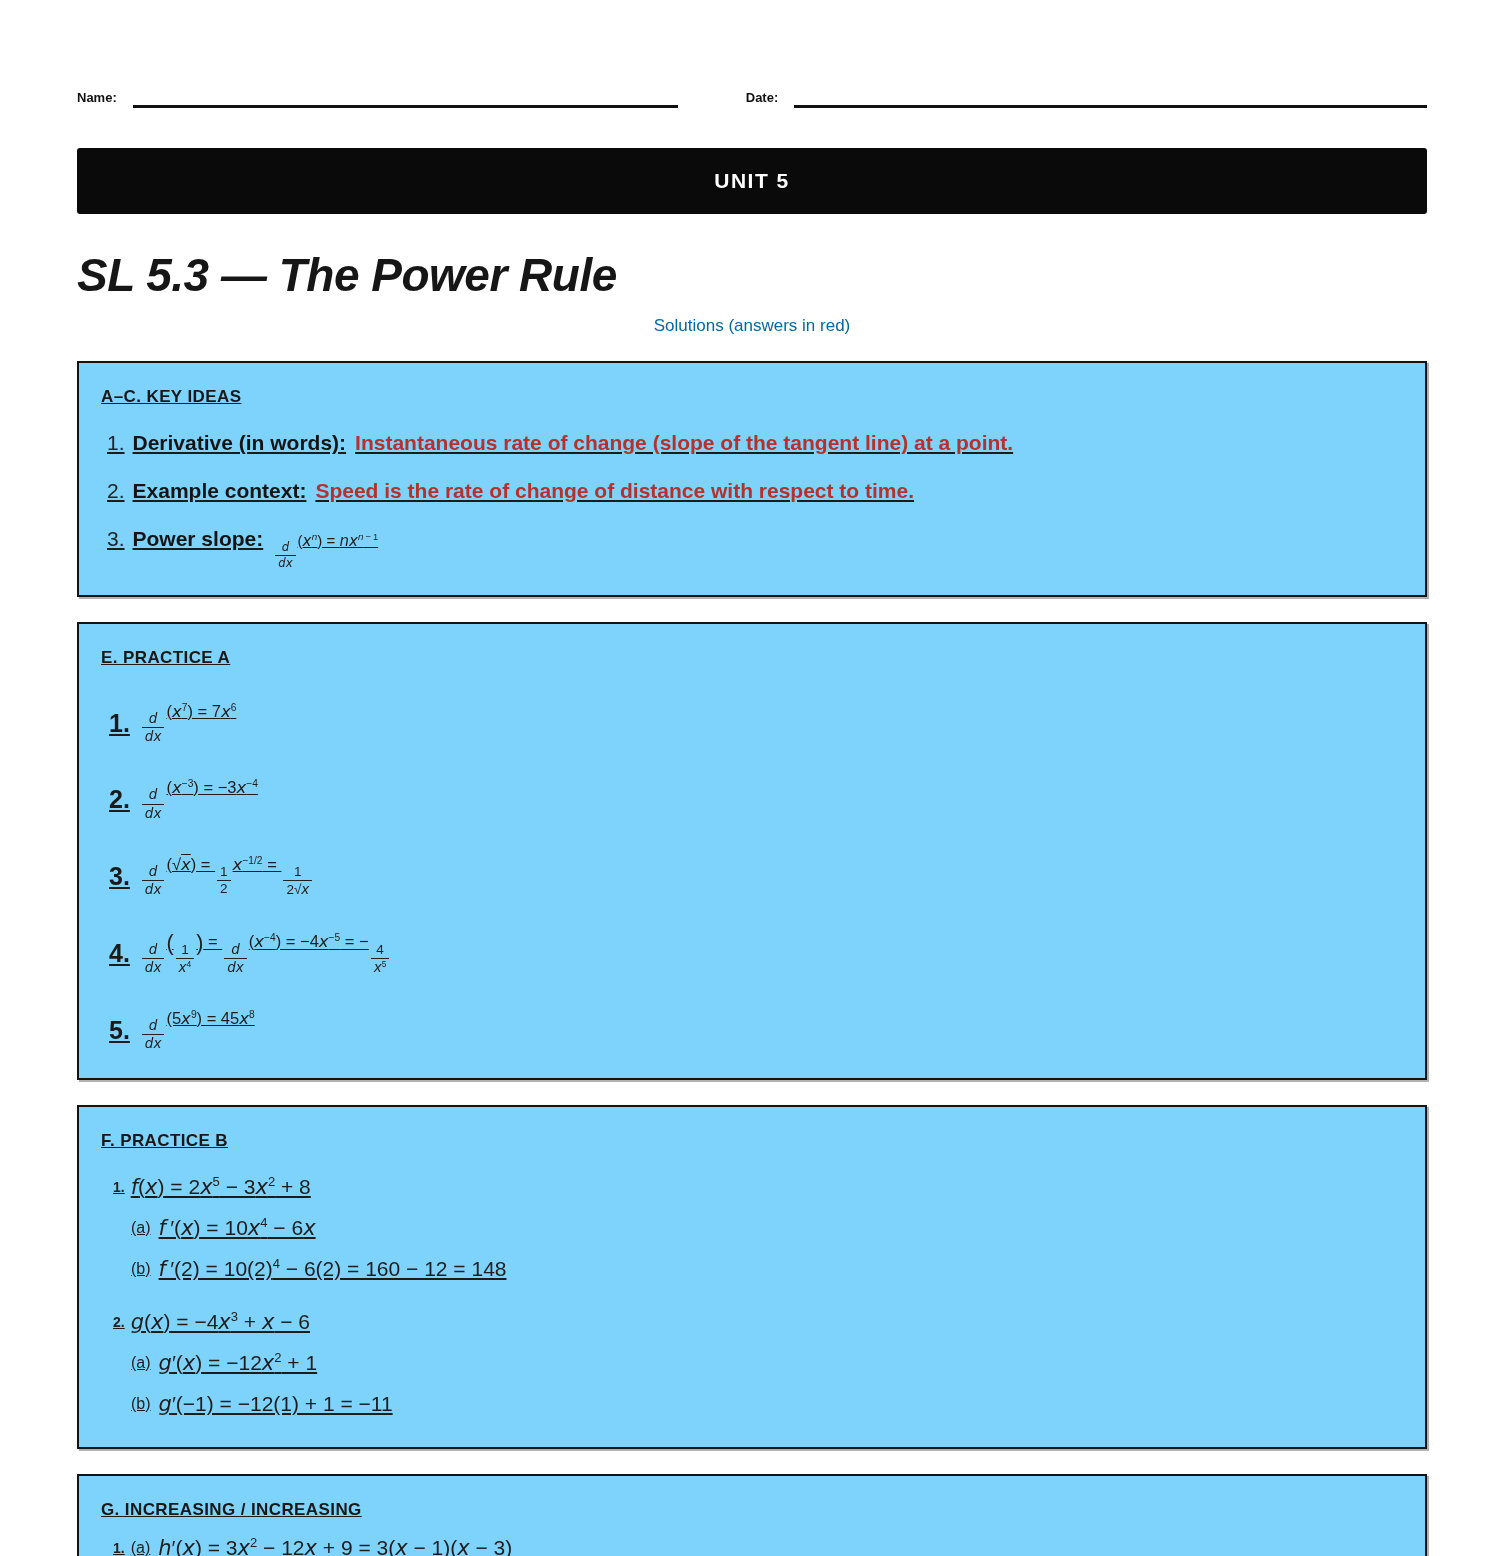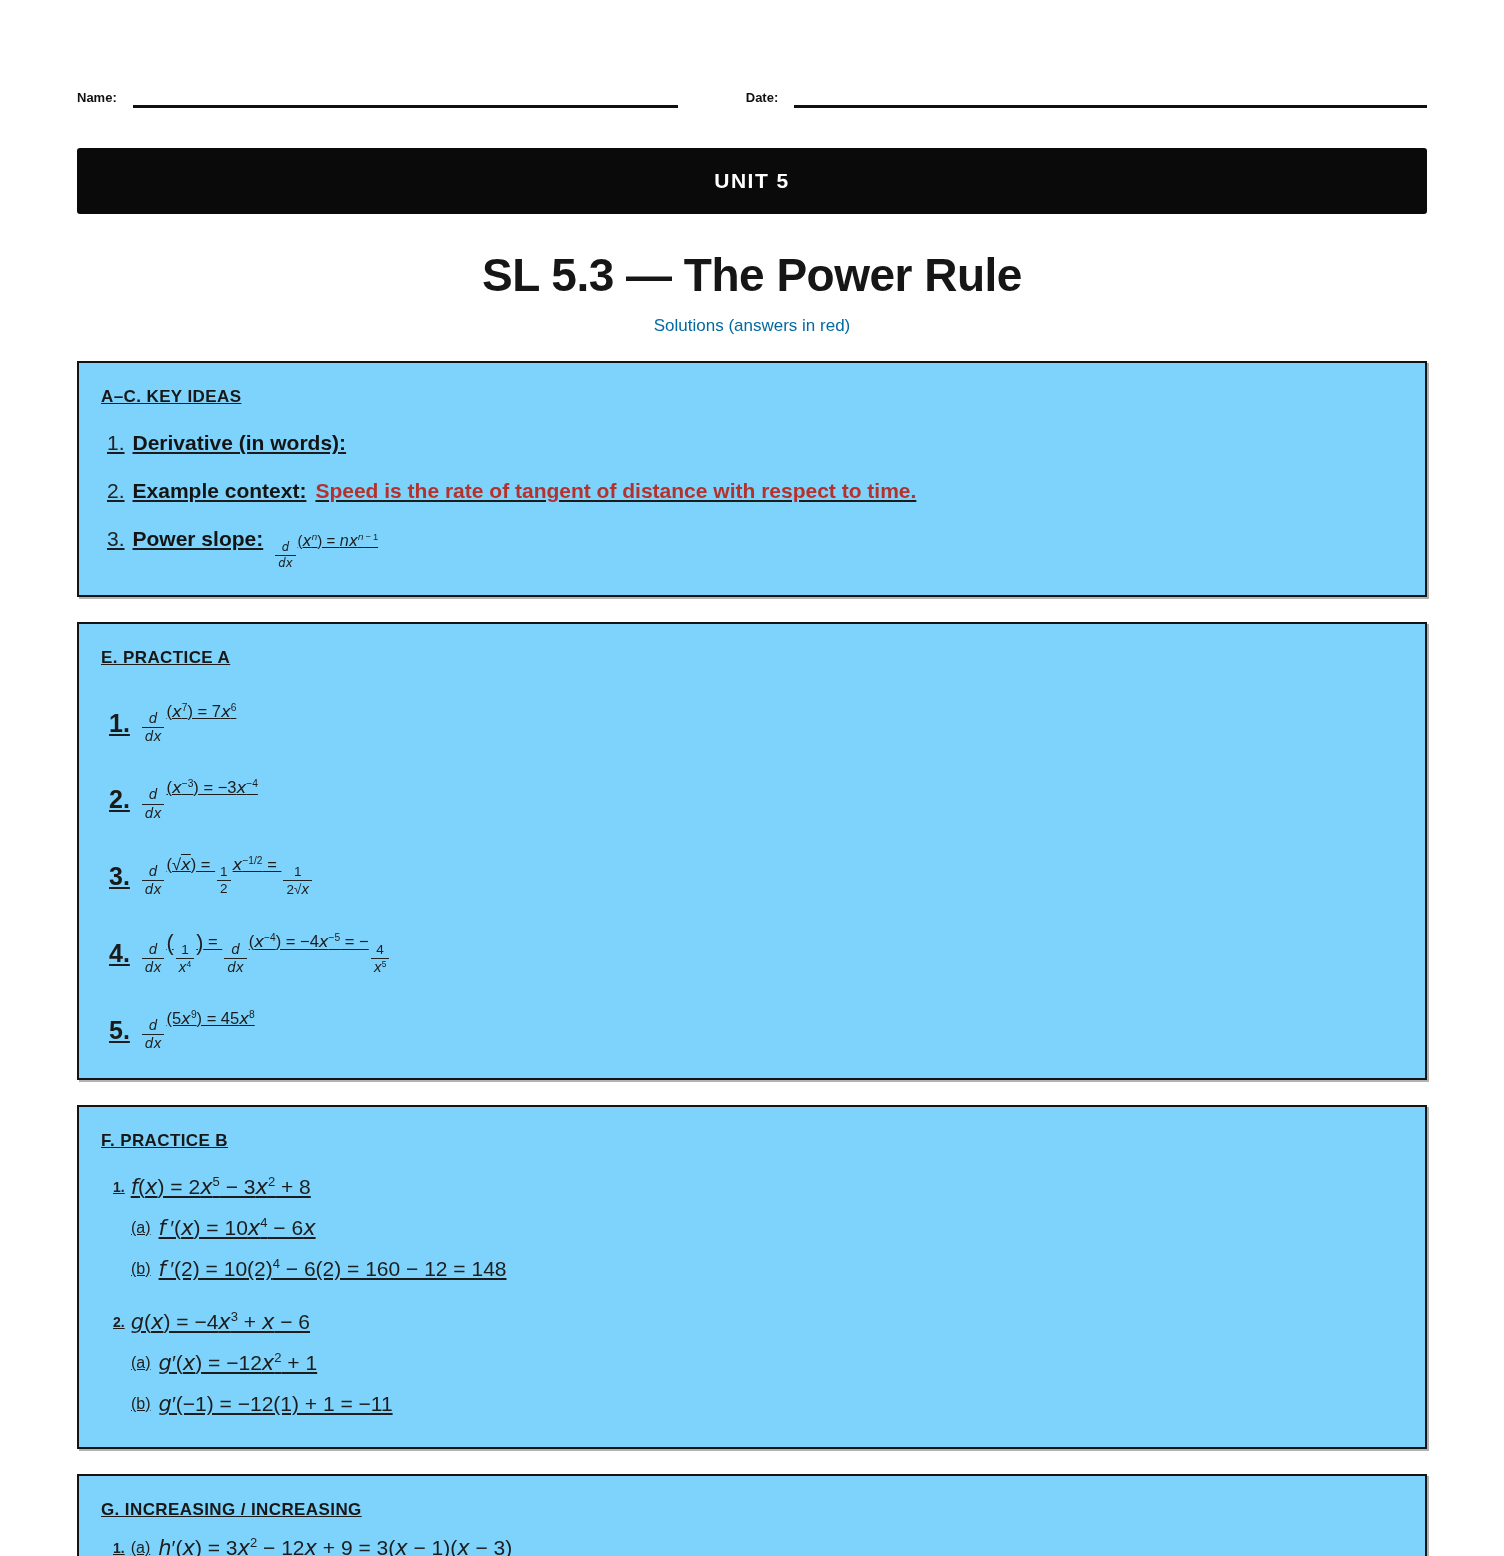--- a/index.html
+++ b/index.html
@@ -20,22 +20,22 @@
 
   
   .banner{
     margin-top:40px;height:66px;background:#0a0a0a;border-radius:3px;
     display:flex;align-items:center;justify-content:center;
   }
   .banner span{color:#fff;font-weight:700;font-size:21px;letter-spacing:1.5px;}
 
   
   .title{
-    margin:34px 0 0 0;text-align:center;font-size:46px;font-weight:700;
-    letter-spacing:-0.5px;color:#161616;
+    margin:34px 0 0 0;font-size:46px;font-weight:700;
+    letter-spacing:-0.5px;color:#161616;font-style:italic;
   }
   .subtitle{margin-top:14px;text-align:center;font-size:17px;color:#0369a1;}
 
   
   .box{
     border:2px solid #141414;
     box-shadow:2px 2px 0 rgba(0,0,0,.30);
     margin-top:25px;
     padding:24px 26px 26px 22px;
     background:#7dd3fc;
@@ -92,26 +92,27 @@
 
   <h1 class="title">SL 5.3 — The Power Rule</h1>
   <div class="subtitle">Solutions (answers in red)</div>
 
   <section class="box">
     <div class="bhead">A–C. KEY IDEAS</div>
 
     <div class="ki-item">
       <span class="ki-num">1.</span>
       <span class="ki-label">Derivative (in words):</span>
+      <span class="ki-ans">Instantaneous rate of change (slope of the tangent line) at a point.</span>
     </div>
 
     <div class="ki-item">
       <span class="ki-num">2.</span>
       <span class="ki-label">Example context:</span>
-      <span class="ki-ans">Speed is the rate of tangent of distance with respect to time.</span>
+      <span class="ki-ans">Speed is the rate of change of distance with respect to time.</span>
     </div>
 
     <div class="ki-item">
       <span class="ki-num">3.</span>
       <span class="ki-label">Power slope:</span>
       <span class="math ki-math" style="font-size:15px"><span class="f">
             <span class="t"><i>d</i></span>
             <span class="b"><i>dx</i></span>
           </span>(<i>x</i><sup><i>n</i></sup>) = <i>nx</i><sup><i>n</i> − 1</sup></span>
     </div>

